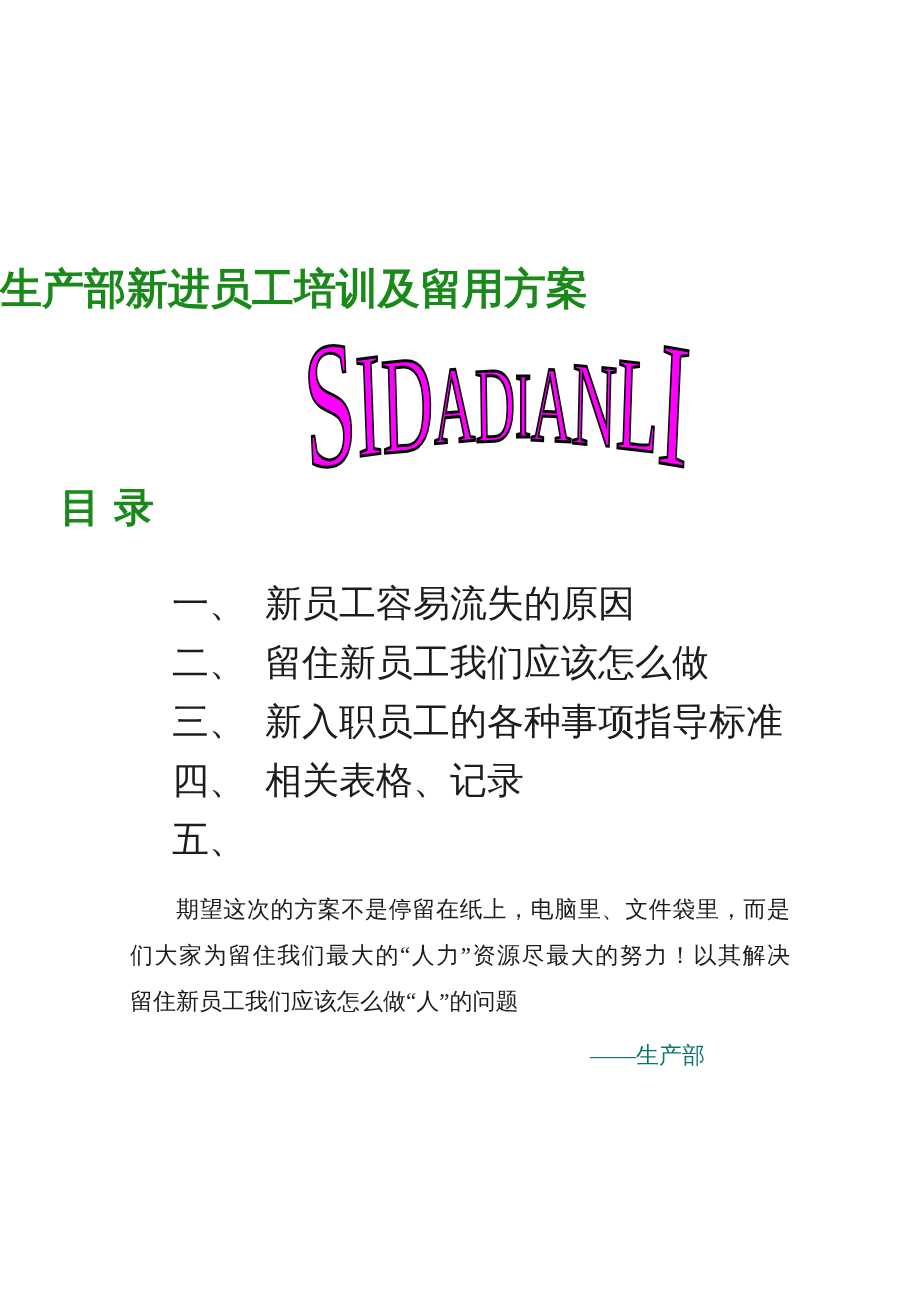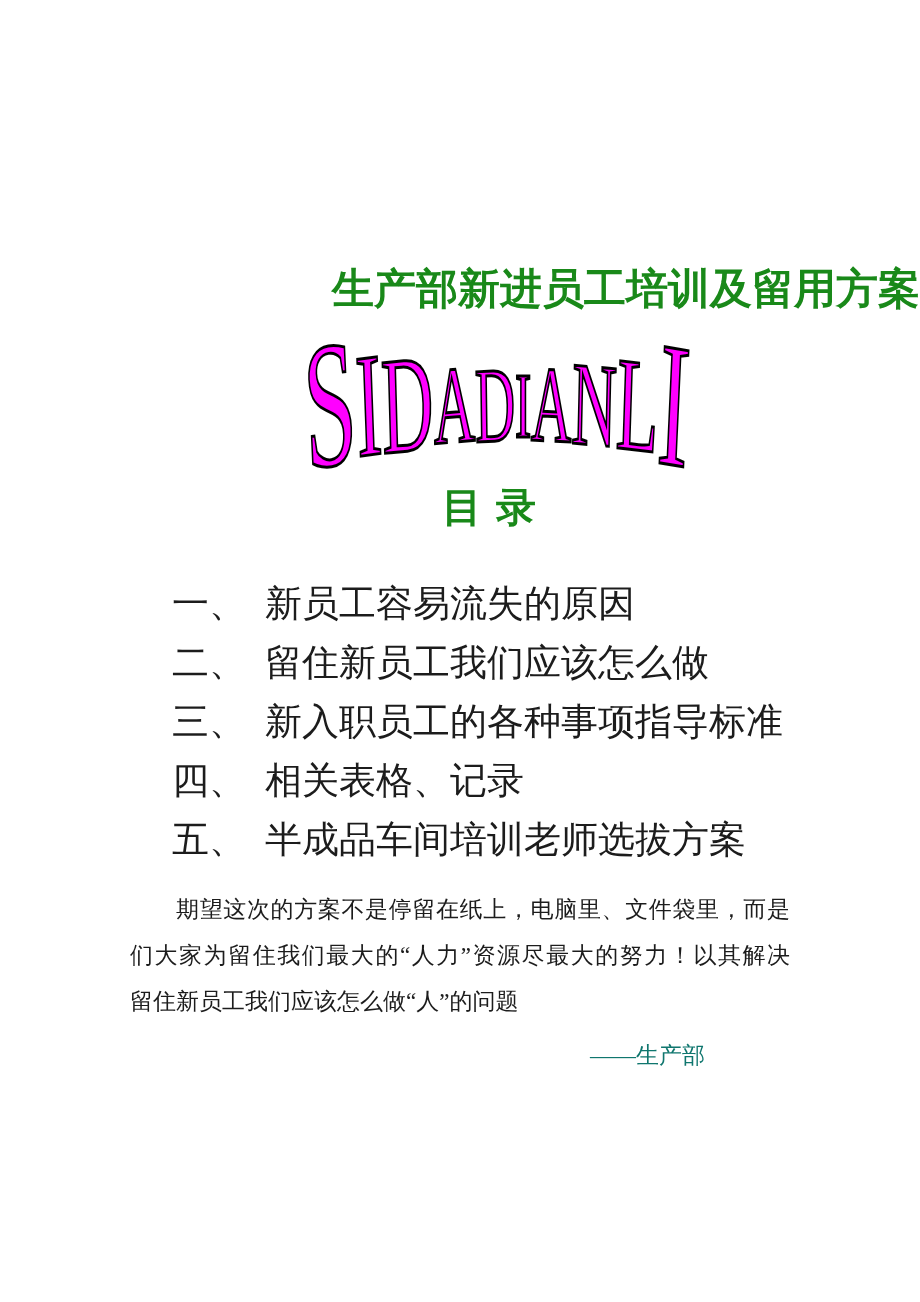--- a/index.html
+++ b/index.html
@@ -11,21 +11,21 @@
     overflow: hidden;
     font-family: "Liberation Serif", "DejaVu Serif", serif;
   }
 
   
   .doc-title {
     position: absolute;
     top: 264px;
     left: 0;
     width: 920px;
-    text-align: right;
+    text-align: left;
     font-size: 42px;
     line-height: 50px;
     font-weight: bold;
     color: #198919;
     letter-spacing: 0px;
     white-space: nowrap;
   }
 
   
   .wordart-wrap {
@@ -60,21 +60,20 @@
   .wordart span:nth-child(8)  { font-size:119px; transform:rotate(2.5deg); }
   .wordart span:nth-child(9)  { font-size:133px; transform:rotate(3.5deg); }
   .wordart span:nth-child(10) { font-size:178px; transform:rotate(5deg); }
 
   
   .toc-heading {
     position: absolute;
     top: 486px;
     left: 0;
     width: 920px;
-    text-align: center;
     font-size: 40px;
     line-height: 44px;
     font-weight: bold;
     color: #198919;
     letter-spacing: 2px;
     text-indent: 60px; 
     white-space: nowrap;
   }
 
   
@@ -159,21 +158,20 @@
     <div class="toc-row">
       <span class="toc-num">三、</span>
       <span class="toc-label">新入职员工的各种事项指导标准</span>
     </div>
     <div class="toc-row">
       <span class="toc-num">四、</span>
       <span class="toc-label">相关表格、记录</span>
     </div>
     <div class="toc-row">
       <span class="toc-num">五、</span>
-      <span class="toc-label">半成品车间培训老师选拔方案</span>
     </div>
   </div>
 
   <div class="body-paragraph">
     <div class="pline first">期望这次的方案不是停留在纸上，电脑里、文件袋里，而是</div>
     <div class="pline">们大家为留住我们最大的“人力”资源尽最大的努力！以其解决</div>
     <div class="pline last">留住新员工我们应该怎么做“人”的问题</div>
     <div class="signature">——生产部</div>
   </div>
 

